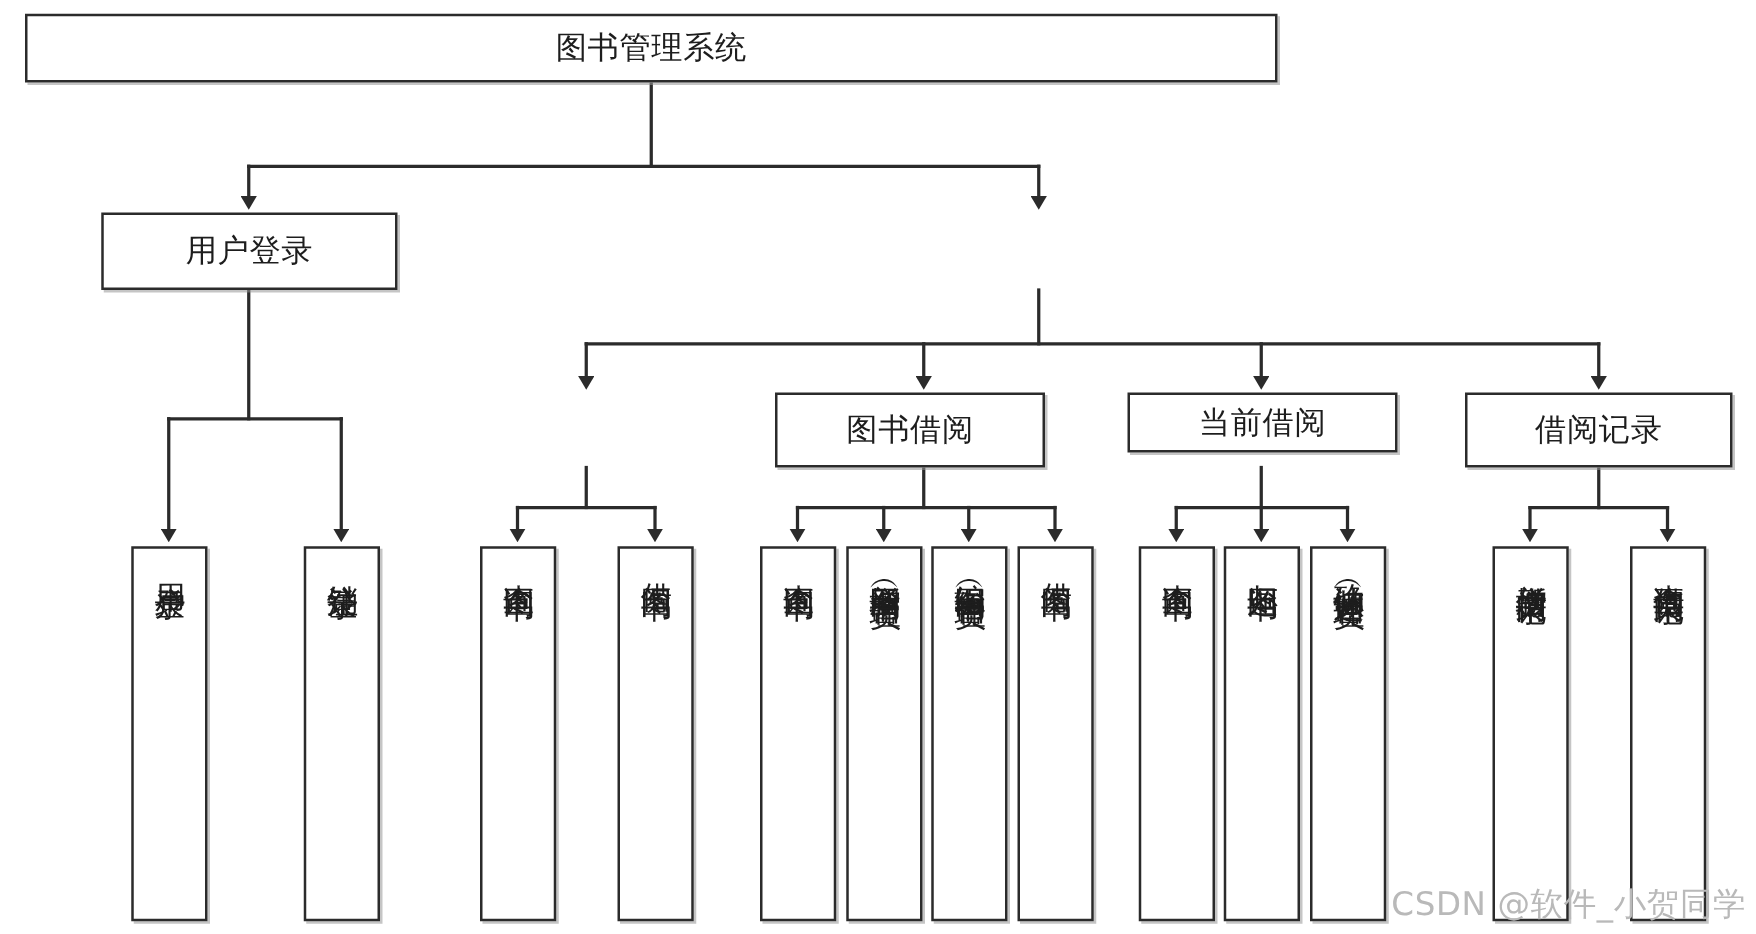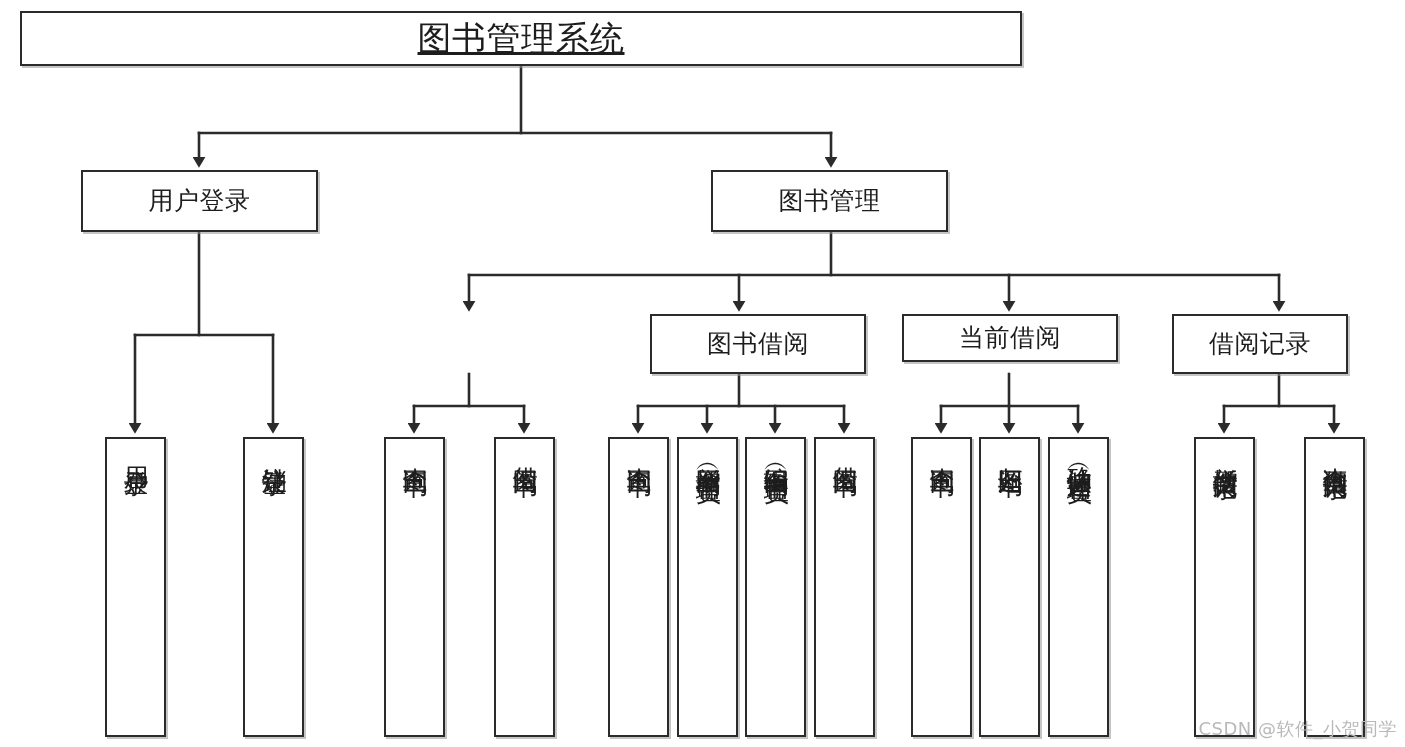--- a/index.html
+++ b/index.html
@@ -44,41 +44,40 @@
     letter-spacing: 0.5px;
     white-space: nowrap;
   }
   
   .node.horiz .node-label {
     writing-mode: horizontal-tb;
     font-size: 25px;
     line-height: 1.15;
   }
   .node.root .node-label {
-    font-size: 34px;
-    text-decoration: underline;
+    font-size: 25px;
   }
   
   .node.vert {
     align-items: flex-start;
     padding-top: 8px;
   }
   .node.vert .node-label {
     writing-mode: vertical-rl;
     text-orientation: upright;
     font-size: 25px;
     line-height: 1.05;
     letter-spacing: 2px;
     white-space: nowrap;
   }
   #watermark {
     position: absolute;
     right: 8px;
     bottom: 6px;
-    font-size: 18px;
+    font-size: 26px;
     color: #b9b9b9;
     letter-spacing: 0.5px;
     white-space: nowrap;
     z-index: 5;
     font-family: "DejaVu Sans", "Liberation Sans", sans-serif;
   }
 </style>
 </head>
 <body>
 
@@ -136,31 +135,28 @@
     </g>
   </svg>
 
   <div class="node horiz root" style="left:20px; top:11px; width:1002px; height:55px;">
     <span class="node-label">图书管理系统</span>
   </div>
 
   <div class="node horiz" style="left:81px; top:170px; width:237px; height:62px;">
     <span class="node-label">用户登录</span>
   </div>
-  <div class="node horiz" style="left:711px; top:170px; width:237px; height:62px;">
-    <span class="node-label">图书管理</span>
-  </div>
-
-  <div class="node horiz" style="left:650px; top:314px; width:216px; height:60px;">
+
+  <div class="node horiz" style="left:620px; top:314px; width:216px; height:60px;">
     <span class="node-label">图书借阅</span>
   </div>
   <div class="node horiz" style="left:902px; top:314px; width:216px; height:48px;">
     <span class="node-label">当前借阅</span>
   </div>
-  <div class="node horiz" style="left:1172px; top:314px; width:176px; height:60px;">
+  <div class="node horiz" style="left:1172px; top:314px; width:214px; height:60px;">
     <span class="node-label">借阅记录</span>
   </div>
 
   <div class="node vert" style="left:105px; top:437px; width:61px; height:300px;">
     <span class="node-label">用户登录</span>
   </div>
   <div class="node vert" style="left:243px; top:437px; width:61px; height:300px;">
     <span class="node-label">注销登录</span>
   </div>
 

